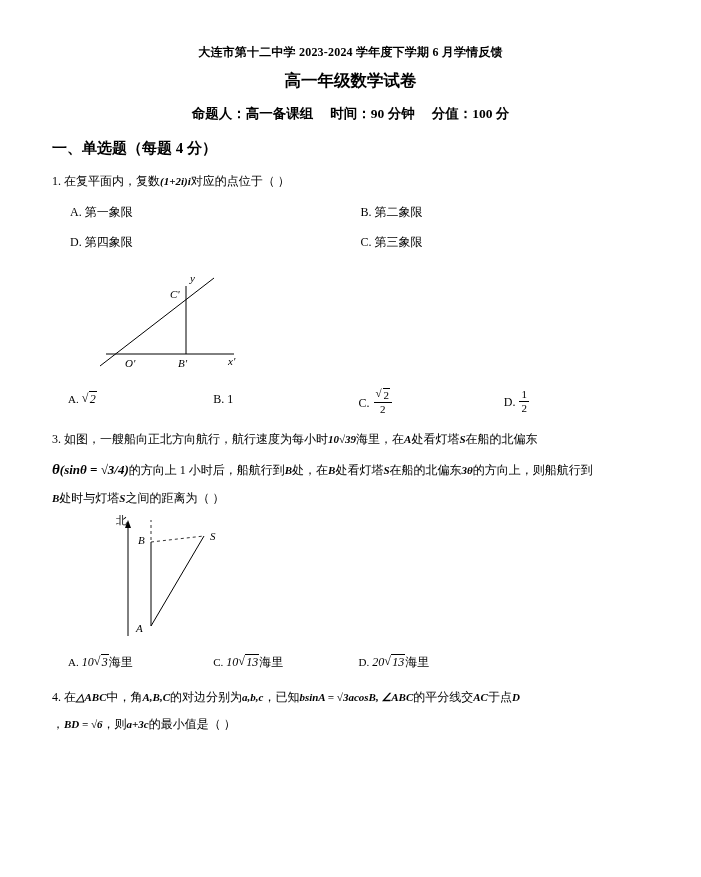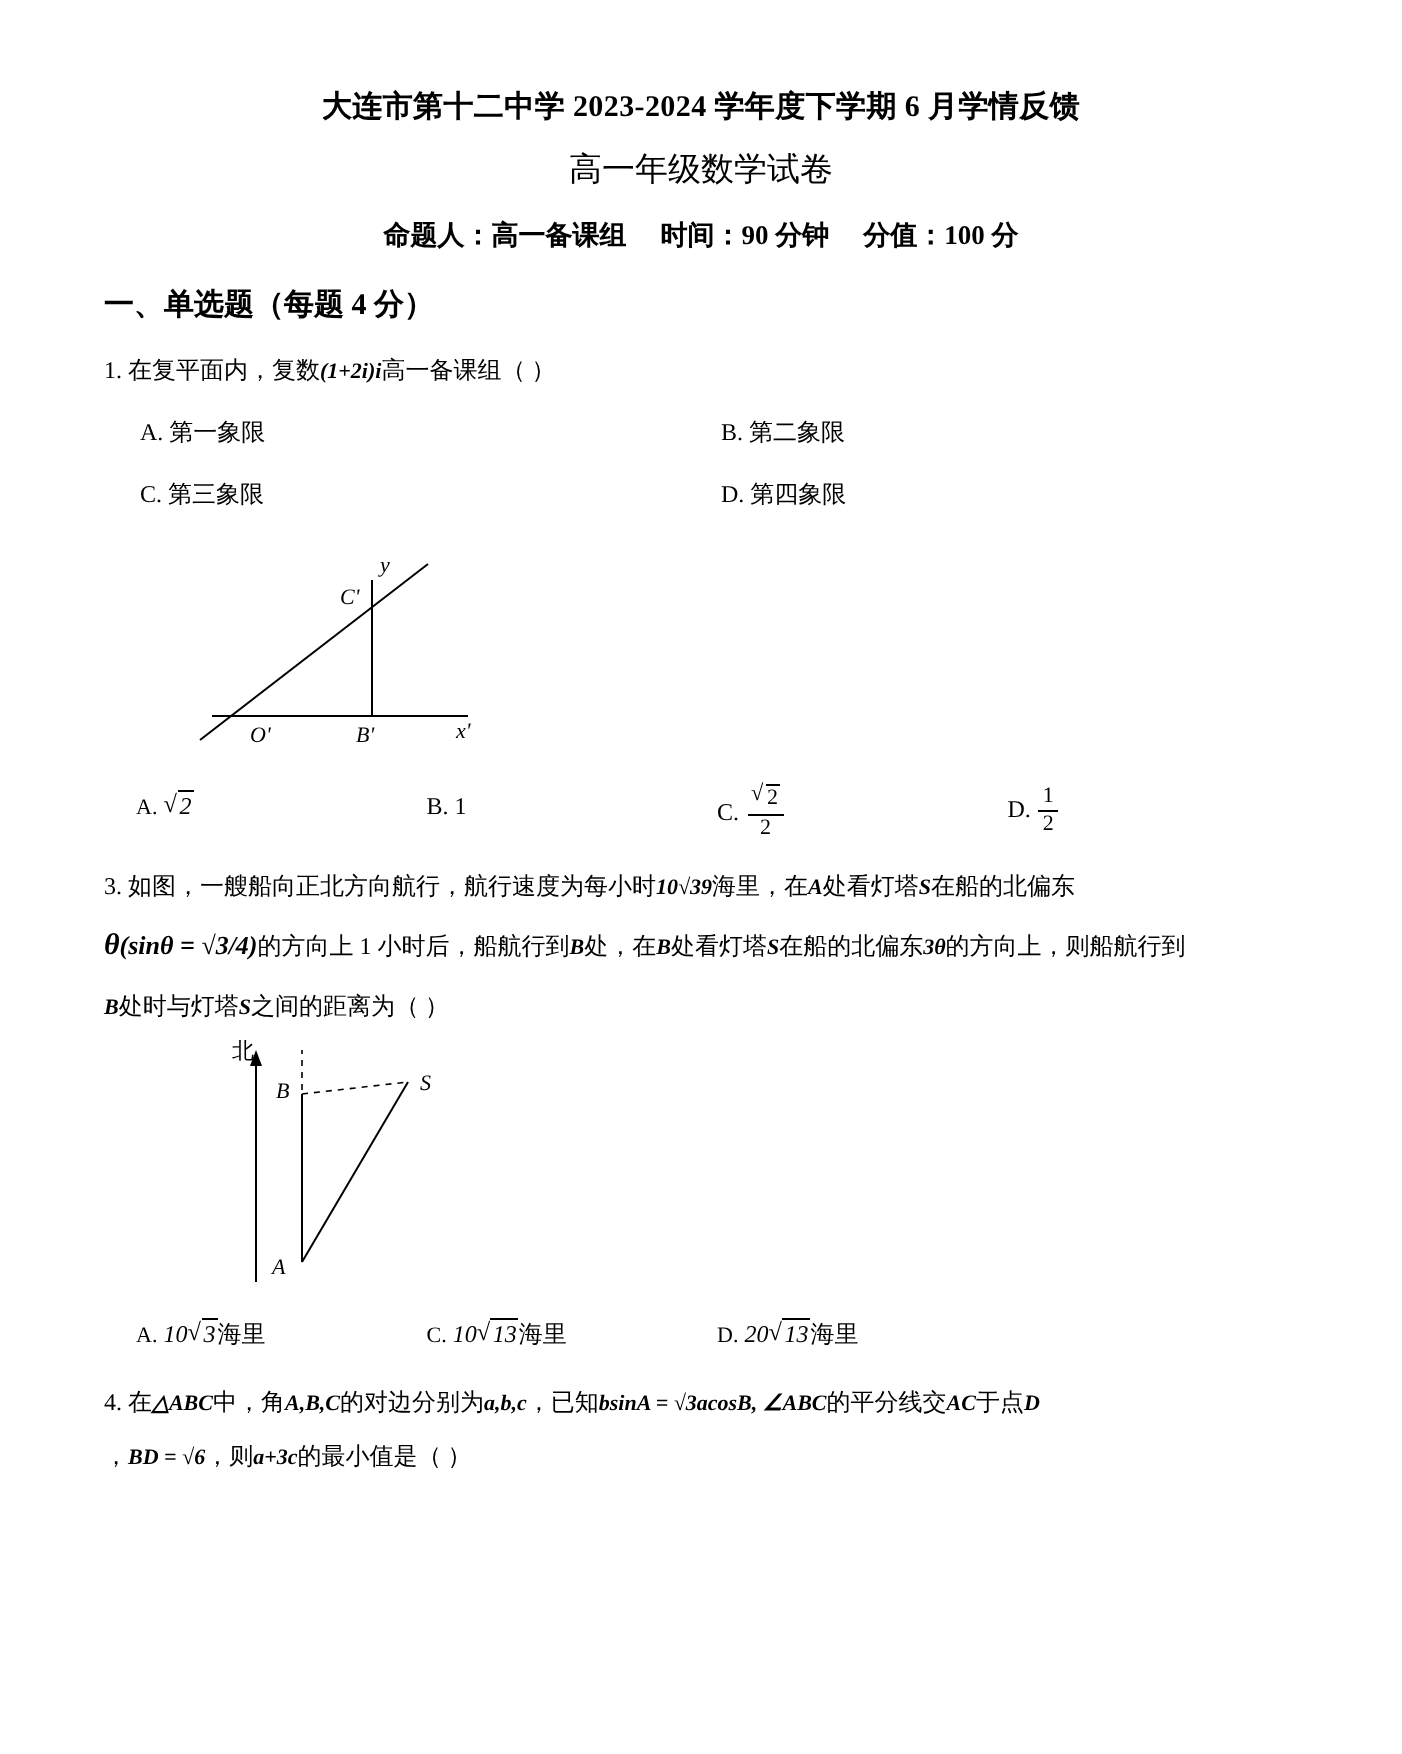--- a/index.html
+++ b/index.html
@@ -18,28 +18,28 @@
   .page {
     position: relative;
     width: 701px;
     height: 877px;
     padding: 0;
     box-sizing: border-box;
   }
   .doc-title {
     text-align: center;
     font-weight: bold;
-    font-size: 15px;
+    font-size: 12px;
     letter-spacing: 0.2px;
     margin: 44px 0 0 0;
     line-height: 1.4;
   }
   .doc-subtitle {
     text-align: center;
-    font-weight: normal;
+    font-weight: bold;
     font-size: 16.5px;
     margin: 9px 0 0 0;
   }
   .doc-meta {
     text-align: center;
     font-weight: bold;
     font-size: 13.5px;
     margin: 13px 0 0 0;
   }
   .doc-meta span { display: inline-block; }
@@ -159,40 +159,40 @@
   <div class="doc-subtitle">高一年级数学试卷</div>
   <div class="doc-meta">
     <span>命题人：高一备课组</span><span class="meta-gap-1"></span><span>时间：90 分钟</span><span class="meta-gap-2"></span><span>分值：100 分</span>
   </div>
 
   <div class="section-head">一、单选题（每题 4 分）</div>
 
   <div class="q">
     <div class="q-body">
       <span class="q-num">1.</span>
-      <span>在复平面内，复数</span><span class="inline-expr">(1+2i)i</span><span>高一备课组（     ）</span>
+      <span>在复平面内，复数</span><span class="inline-expr">(1+2i)i</span><span>对应的点位于（     ）</span>
     </div>
     <div class="opts2">
       <div class="opt">
         <span class="opt-label">A.</span>
         <span>第一象限</span>
       </div>
       <div class="opt">
         <span class="opt-label">B.</span>
         <span>第二象限</span>
       </div>
     </div>
     <div class="opts2">
       <div class="opt">
+        <span class="opt-label">D.</span>
+        <span>第四象限</span>
+      </div>
+      <div class="opt">
         <span class="opt-label">C.</span>
         <span>第三象限</span>
-      </div>
-      <div class="opt">
-        <span class="opt-label">D.</span>
-        <span>第四象限</span>
       </div>
     </div>
   </div>
 
   <div class="q">
 
     <div class="fig fig1">
       <svg width="220" height="115" viewBox="0 0 220 115">
 
         <line x1="18" y1="100" x2="132" y2="12" stroke="#000" stroke-width="1"></line>

